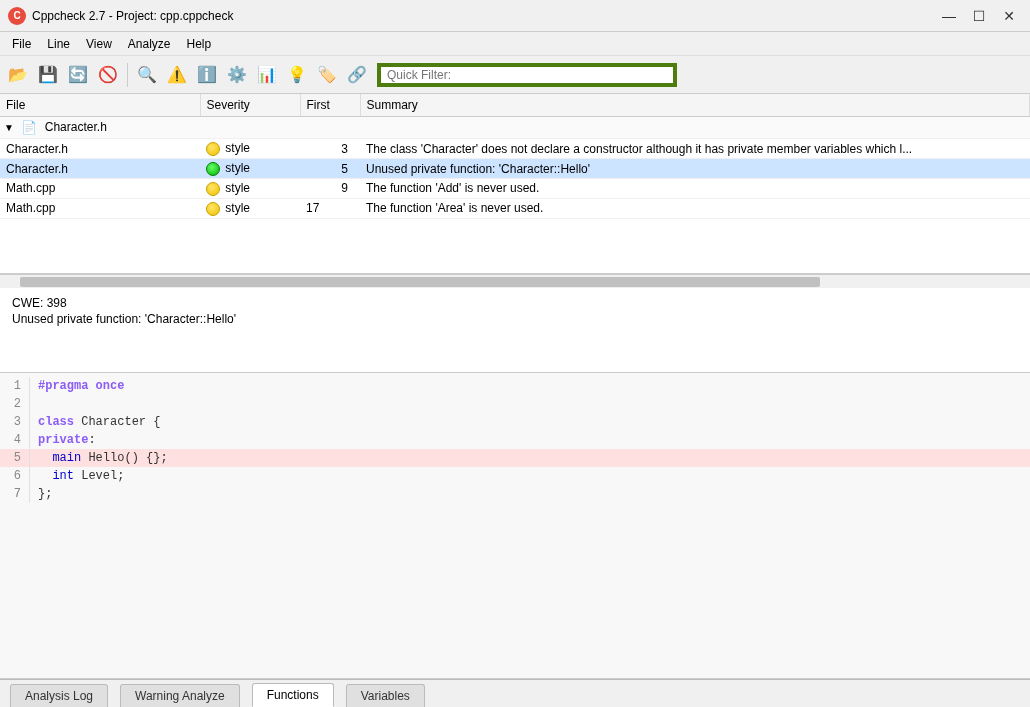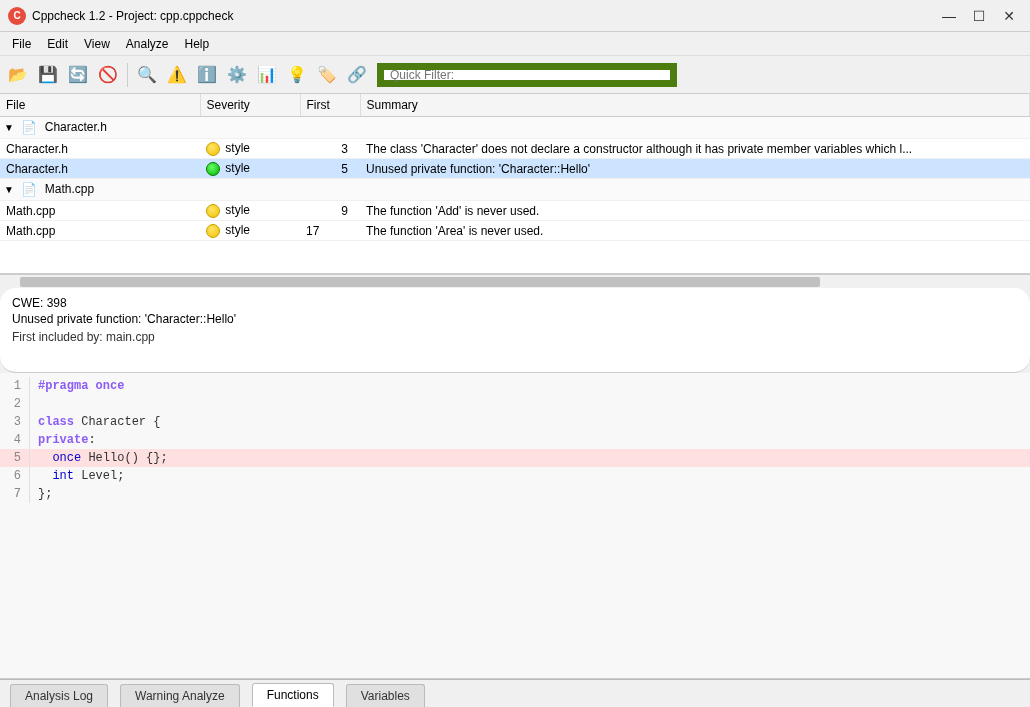--- a/index.html
+++ b/index.html
@@ -13,21 +13,21 @@
     .window-btn { width: 26px; height: 20px; border: none; background: transparent; cursor: pointer; font-size: 14px; display: flex; align-items: center; justify-content: center; color: #333; }
 
     
     .menu-bar { background: #f0f0f0; display: flex; align-items: center; padding: 2px 4px; height: 24px; border-bottom: 1px solid #ddd; }
     .menu-item { padding: 2px 8px; cursor: pointer; font-size: 12px; border-radius: 2px; }
 
     
     .toolbar { background: #f0f0f0; display: flex; align-items: center; padding: 3px 4px; height: 38px; border-bottom: 1px solid #ccc; gap: 2px; }
     .toolbar-btn { width: 28px; height: 28px; border: 1px solid transparent; background: transparent; cursor: pointer; display: flex; align-items: center; justify-content: center; border-radius: 2px; font-size: 16px; }
     .toolbar-sep { width: 1px; height: 24px; background: #ccc; margin: 0 3px; }
-    .quick-filter { margin-left: 4px; display: flex; align-items: center; border: 7px solid #4d7c0f; background: white; padding: 2px 6px; height: 24px; width: 300px; }
+    .quick-filter { margin-left: 4px; display: flex; align-items: center; border: 4px solid #4d7c0f; background: white; padding: 2px 6px; height: 24px; width: 300px; }
     .quick-filter input { border: none; outline: none; font-size: 12px; width: 100%; background: transparent; color: #666; }
 
     
     .main-content { flex: 1; display: flex; flex-direction: column; overflow: hidden; }
 
     
     .results-table-container { flex: 0 0 180px; border-bottom: 1px solid #ccc; overflow: auto; background: white; position: relative; }
     .results-table { width: 100%; border-collapse: collapse; font-size: 12px; }
     .results-table thead th { background: #f5f5f5; border-bottom: 1px solid #ccc; border-right: 1px solid #ddd; padding: 4px 6px; text-align: left; font-weight: normal; position: sticky; top: 0; z-index: 1; }
     .results-table tbody tr { cursor: pointer; }
@@ -43,21 +43,21 @@
     .dot-green { background: radial-gradient(circle at 40% 35%, #66ff66, #00b000); border: 1px solid #008000; }
 
     .indent-1 { padding-left: 20px; }
 
     
     .results-table-container::-webkit-scrollbar { width: 14px; height: 14px; }
     .results-table-container::-webkit-scrollbar-track { background: #f0f0f0; }
     .results-table-container::-webkit-scrollbar-thumb { background: #c0c0c0; border: 2px solid #f0f0f0; }
 
     
-    .detail-pane { flex: 0 0 85px; border-bottom: 1px solid #ccc; padding: 8px 12px; background: white; font-size: 12px; border-radius: 16px; }
+    .detail-pane { flex: 0 0 85px; border-bottom: 1px solid #ccc; padding: 8px 12px; background: white; font-size: 12px; }
     .detail-cwe { font-weight: 500; margin-bottom: 2px; }
     .detail-msg { margin-bottom: 4px; }
     .detail-included { color: #333; }
 
     
     .code-view { flex: 1; background: #f8f8f8; overflow: auto; font-family: 'Courier New', monospace; font-size: 12px; border-bottom: 1px solid #ccc; padding: 4px 0; }
     .code-line { display: flex; min-height: 18px; line-height: 18px; }
     .code-line.highlighted { background: #ffe0e0; }
     .line-num { width: 30px; min-width: 30px; color: #888; text-align: right; padding-right: 8px; user-select: none; border-right: 1px solid #e0e0e0; margin-right: 8px; }
     .code-content { white-space: pre; color: #333; }
@@ -71,31 +71,31 @@
 
     
     .h-scroll { height: 14px; background: #f0f0f0; border-top: 1px solid #ccc; display: flex; align-items: center; }
     .h-scroll-inner { width: 800px; height: 10px; background: #c0c0c0; border-radius: 2px; margin-left: 20px; }
   </style>
 </head>
 <body>
 
 <div class="title-bar">
   <div class="app-icon">C</div>
-  <span class="title-text">Cppcheck 1.2 - Project: cpp.cppcheck</span>
+  <span class="title-text">Cppcheck 2.7 - Project: cpp.cppcheck</span>
   <div class="window-controls">
     <button class="window-btn">—</button>
     <button class="window-btn">☐</button>
     <button class="window-btn close">✕</button>
   </div>
 </div>
 
 <div class="menu-bar">
   <div class="menu-item">File</div>
-  <div class="menu-item">Edit</div>
+  <div class="menu-item">Line</div>
   <div class="menu-item">View</div>
   <div class="menu-item">Analyze</div>
   <div class="menu-item">Help</div>
 </div>
 
 <div class="toolbar">
   <button class="toolbar-btn" title="Open">📂</button>
   <button class="toolbar-btn" title="Save">💾</button>
   <button class="toolbar-btn" title="Reload">🔄</button>
   <button class="toolbar-btn" title="Stop">🚫</button>
@@ -144,27 +144,20 @@
     </tr>
           <tr class="selected">
       <td class="indent-1">Character.h</td>
       <td>
         <span class="severity-dot dot-green"></span>
         style
       </td>
       <td style="text-align:right;padding-right:12px">5</td>
       <td>Unused private function: 'Character::Hello'</td>
     </tr>
-          <tr class="file-group-row">
-            <td colspan="4" style="padding-left:4px">
-    <span class="expand-icon">▼</span>
-    <span class="file-icon">📄</span>
-    <span>Math.cpp</span>
-  </td>
-          </tr>
           <tr>
       <td class="indent-1">Math.cpp</td>
       <td>
         <span class="severity-dot dot-yellow"></span>
         style
       </td>
       <td style="text-align:right;padding-right:12px">9</td>
       <td>The function 'Add' is never used.</td>
     </tr>
           <tr>
@@ -181,21 +174,20 @@
   </div>
 
   <div class="h-scroll">
     <div class="h-scroll-inner"></div>
   </div>
 
   <div class="detail-pane">
     <div class="detail-cwe">CWE: 398</div>
     <div class="detail-msg">Unused private function: 'Character::Hello'</div>
     <div style="margin-bottom:2px"></div>
-    <div class="detail-included">First included by: main.cpp</div>
   </div>
 
   <div class="code-view" id="code-view">
   <div class="code-line">
         <span class="line-num">1</span>
         <span class="code-content"><span class="kw">#pragma once</span></span>
       </div>
       <div class="code-line">
         <span class="line-num">2</span>
         <span class="code-content"></span>
@@ -203,21 +195,21 @@
       <div class="code-line">
         <span class="line-num">3</span>
         <span class="code-content"><span class="kw">class</span> Character {</span>
       </div>
       <div class="code-line">
         <span class="line-num">4</span>
         <span class="code-content"><span class="kw">private</span>:</span>
       </div>
       <div class="code-line highlighted">
         <span class="line-num">5</span>
-        <span class="code-content">  <span class="type">once</span> Hello() {};</span>
+        <span class="code-content">  <span class="type">main</span> Hello() {};</span>
       </div>
       <div class="code-line">
         <span class="line-num">6</span>
         <span class="code-content">  <span class="type">int</span> Level;</span>
       </div>
       <div class="code-line">
         <span class="line-num">7</span>
         <span class="code-content">};</span>
       </div>
     </div>

